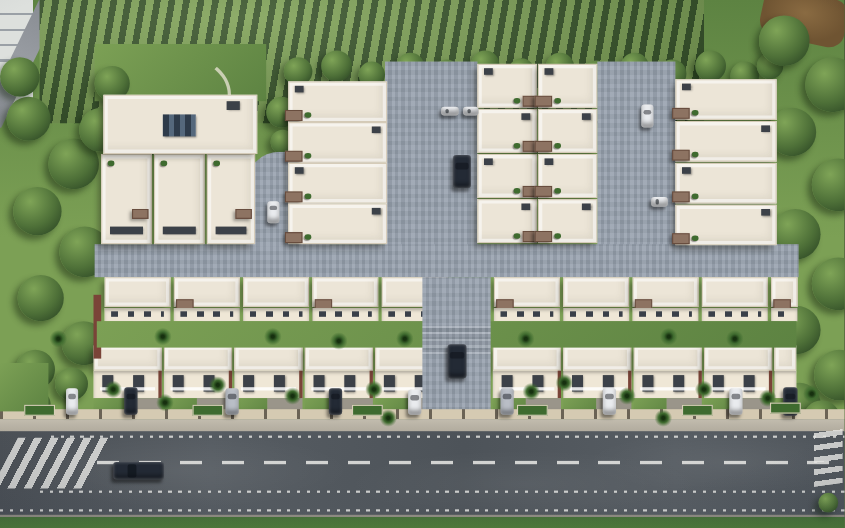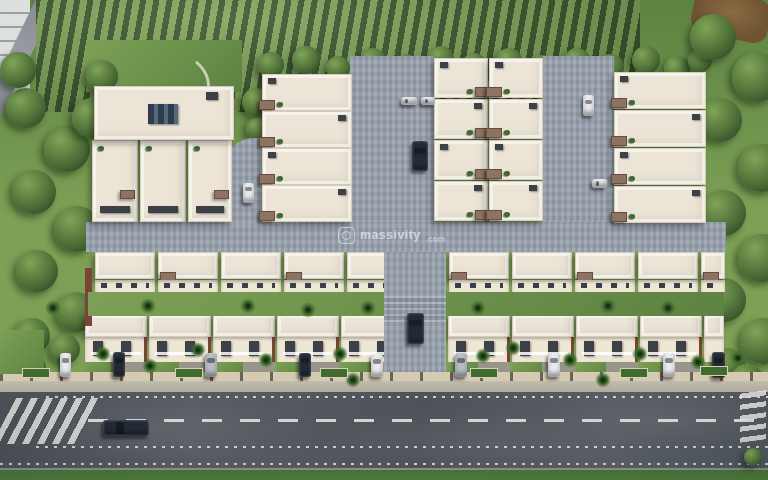--- a/index.html
+++ b/index.html
@@ -430,18 +430,13 @@
       <div class="abs palm" style="left: 345px; top: 372px; width: 16px; height: 16px;"></div>
       <div class="abs palm" style="left: 595px; top: 372px; width: 16px; height: 16px;"></div>
       <div class="abs " style="left: 22px; top: 368px; width: 26px; height: 8px; background: rgb(63, 107, 47); border: 1.5px solid rgb(216, 207, 184);"></div>
       <div class="abs " style="left: 175px; top: 368px; width: 26px; height: 8px; background: rgb(63, 107, 47); border: 1.5px solid rgb(216, 207, 184);"></div>
       <div class="abs " style="left: 320px; top: 368px; width: 26px; height: 8px; background: rgb(63, 107, 47); border: 1.5px solid rgb(216, 207, 184);"></div>
       <div class="abs " style="left: 470px; top: 368px; width: 26px; height: 8px; background: rgb(63, 107, 47); border: 1.5px solid rgb(216, 207, 184);"></div>
       <div class="abs " style="left: 620px; top: 368px; width: 26px; height: 8px; background: rgb(63, 107, 47); border: 1.5px solid rgb(216, 207, 184);"></div>
       <div class="abs " style="left: 700px; top: 366px; width: 26px; height: 8px; background: rgb(63, 107, 47); border: 1.5px solid rgb(216, 207, 184);"></div>
     </div>
 
-  <div class="abs wm" style="left:338px;top:227px;">
-    <span class="wm-logo"></span>
-    <span class="wm-text">massivity</span>
-    <span class="wm-tld">.com</span>
-  </div>
 </div>
 
 </body></html>

